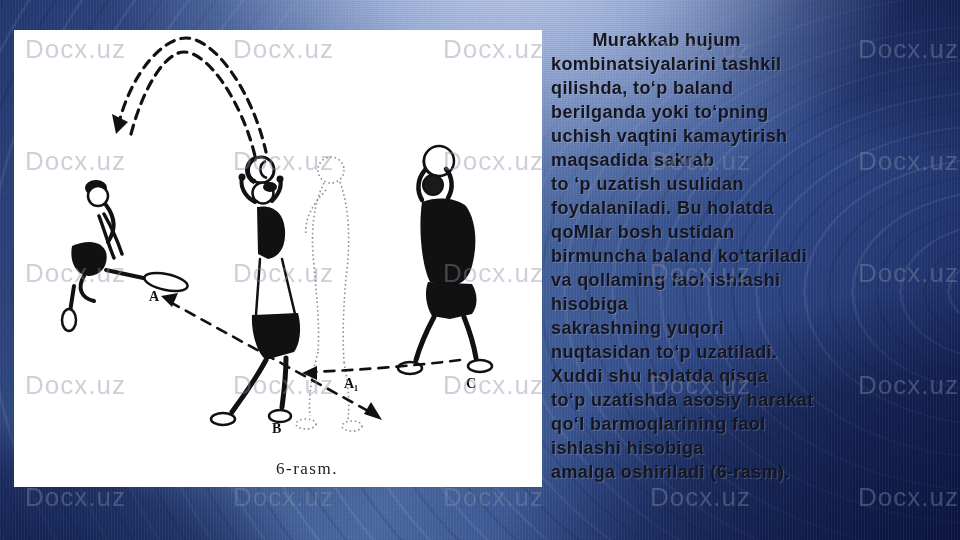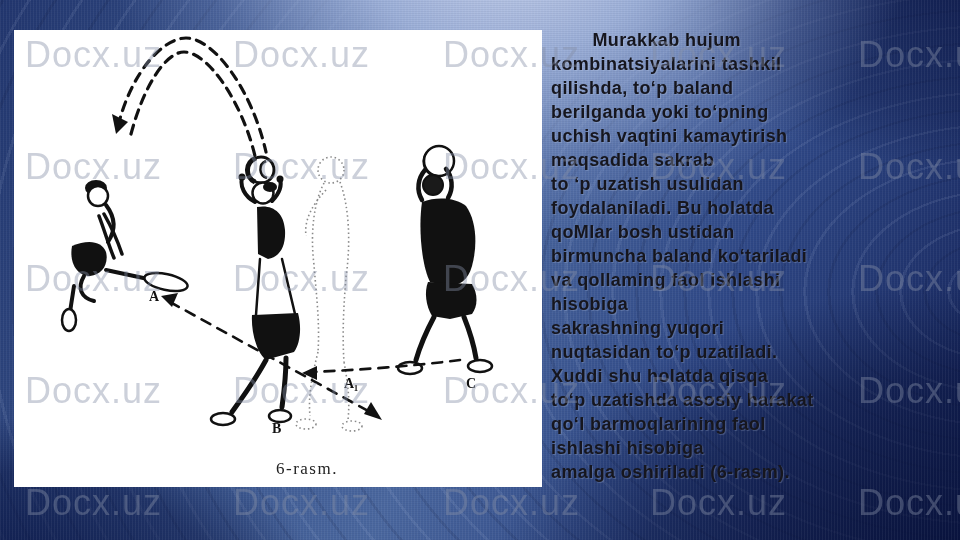--- a/index.html
+++ b/index.html
@@ -28,21 +28,21 @@
   .figure-panel svg{display:block;width:100%;height:100%;}
   .body-text{
     position:absolute;left:551px;top:28px;width:402px;z-index:1;
     font-size:18px;font-weight:700;line-height:24px;letter-spacing:0.4px;
     color:#16161e;white-space:pre-line;text-indent:2.3em;
     text-shadow:1px 1px 1px rgba(205,215,240,0.25);
   }
   .watermark-layer{position:absolute;inset:0;z-index:2;pointer-events:none;}
   .wm{
     position:absolute;font-family:"Liberation Sans",sans-serif;
-    font-size:36px;font-weight:400;letter-spacing:1px;
+    font-size:26px;font-weight:400;letter-spacing:1px;
     color:rgba(133,143,166,0.42);white-space:nowrap;
   }
   .fig-label{font-family:"Liberation Serif",serif;font-weight:700;font-size:14px;fill:#111;}
   .fig-caption{font-family:"Liberation Serif",serif;font-size:17px;letter-spacing:1.5px;fill:#222;}
 </style>
 </head>
 <body>
 
 <div class="slide">
 

